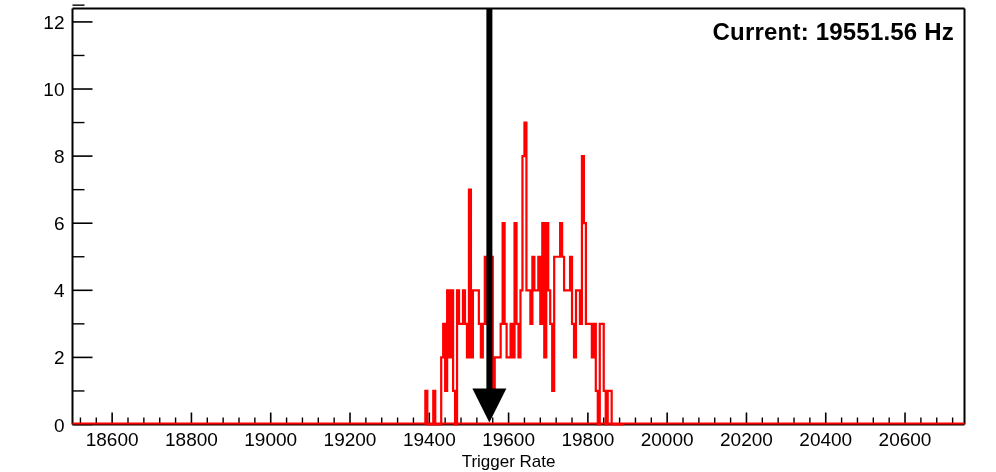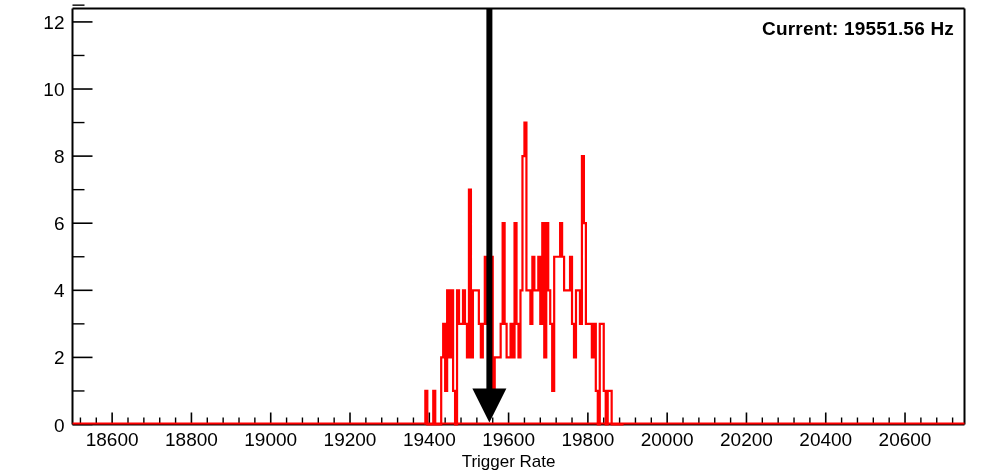--- a/index.html
+++ b/index.html
@@ -70,21 +70,21 @@
     stroke-linejoin: miter;
     stroke-linecap: butt;
   }
   .marker-shaft {
     stroke-width: 6;
     fill: none;
   }
   .current-label {
     position: absolute;
     font-family: "Liberation Sans", sans-serif;
-    font-size: 19px;
+    font-size: 24px;
     font-weight: bold;
     color: #000000;
     white-space: nowrap;
     letter-spacing: 0.2px;
   }
 </style>
 </head>
 <body>
 
 <div id="root">

